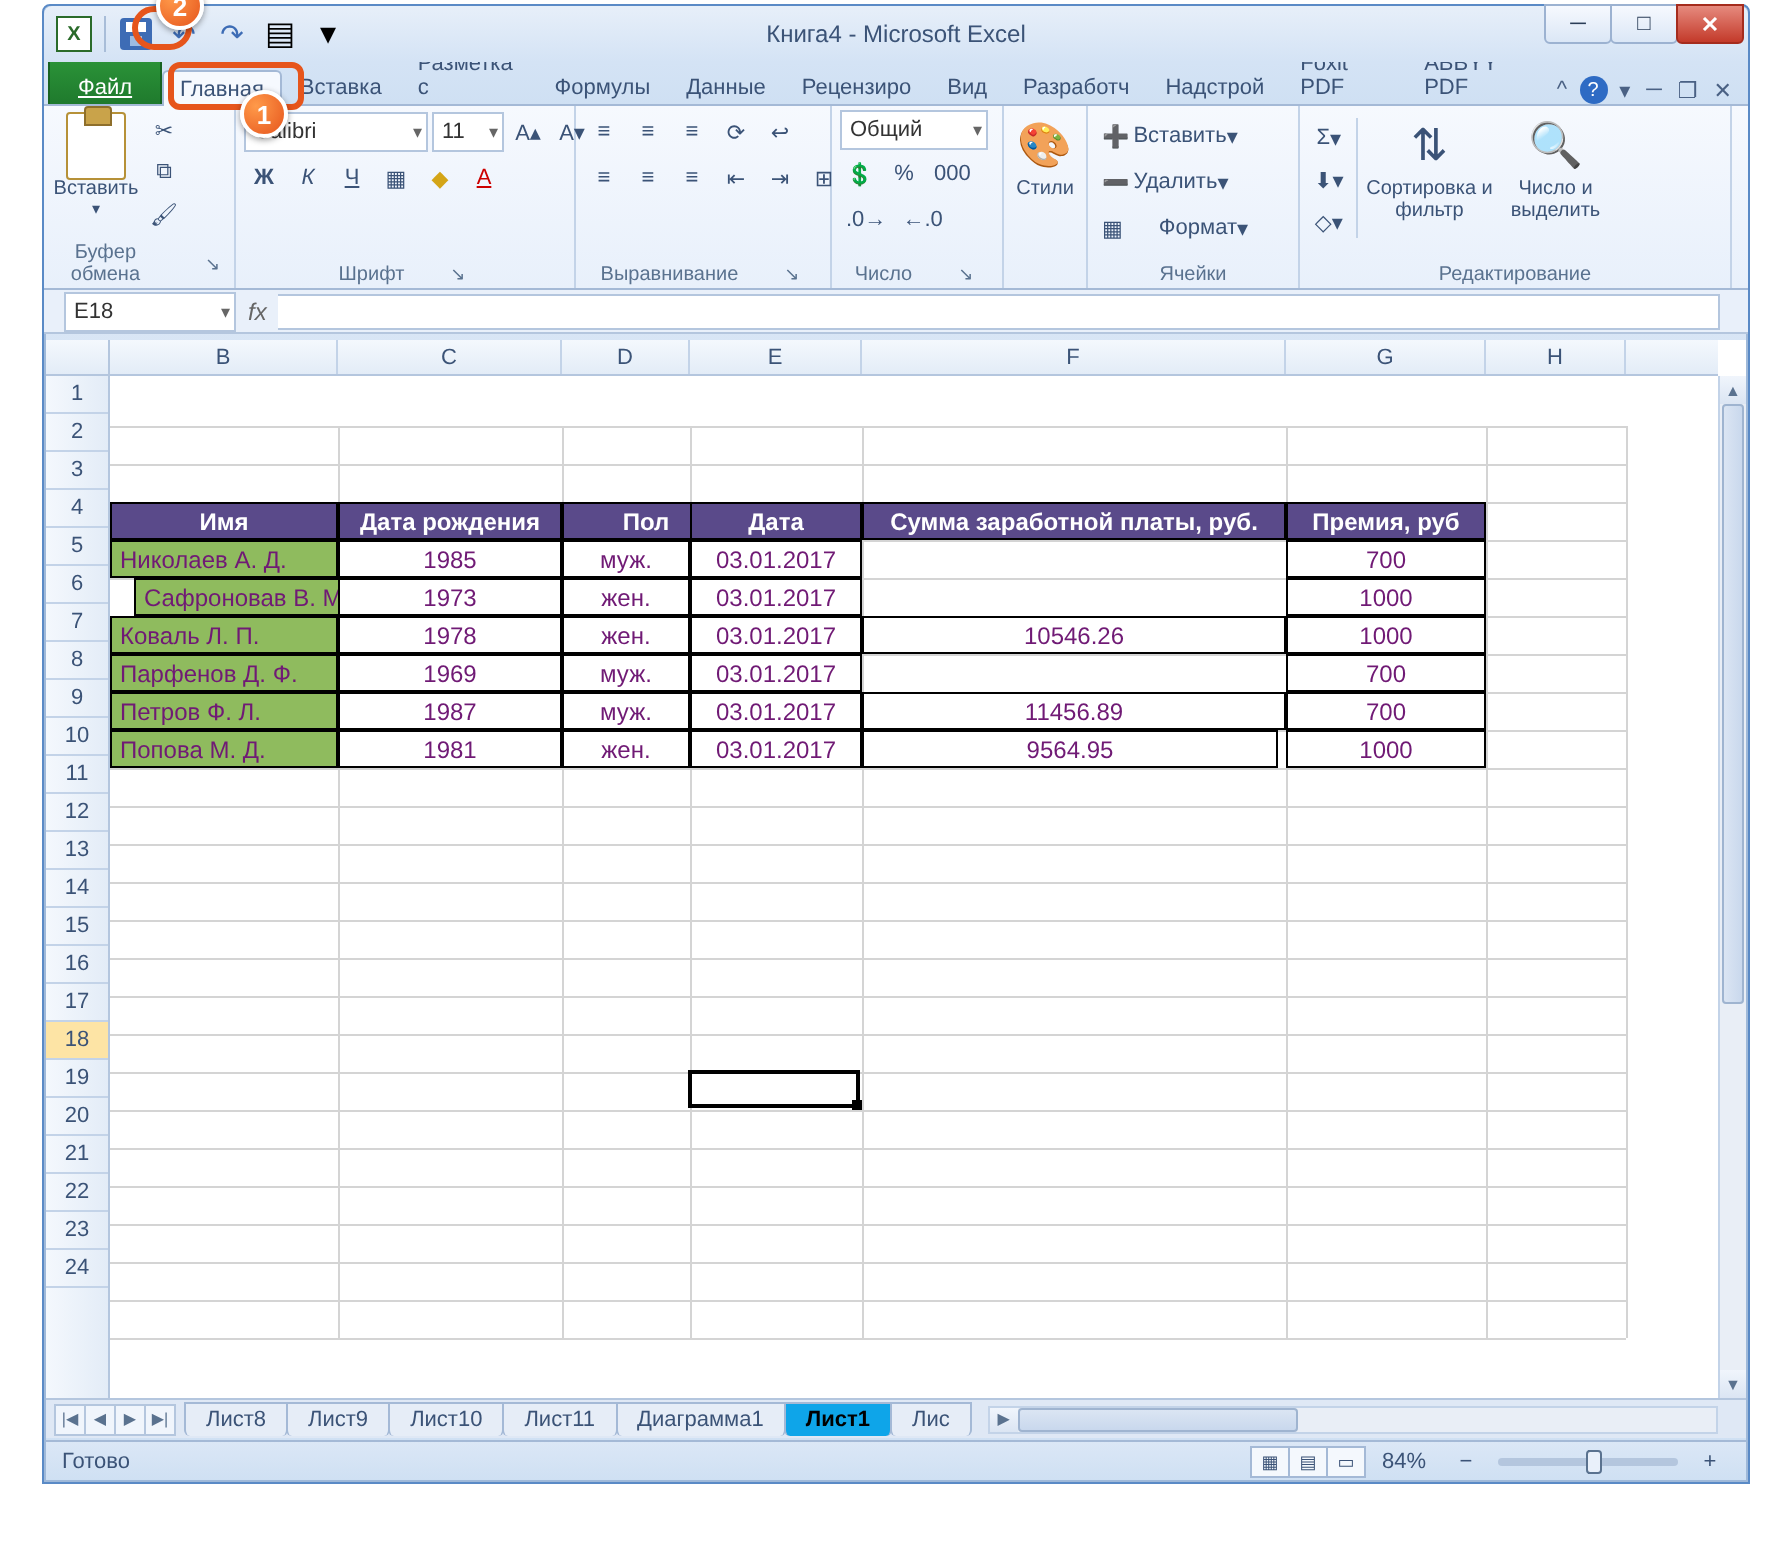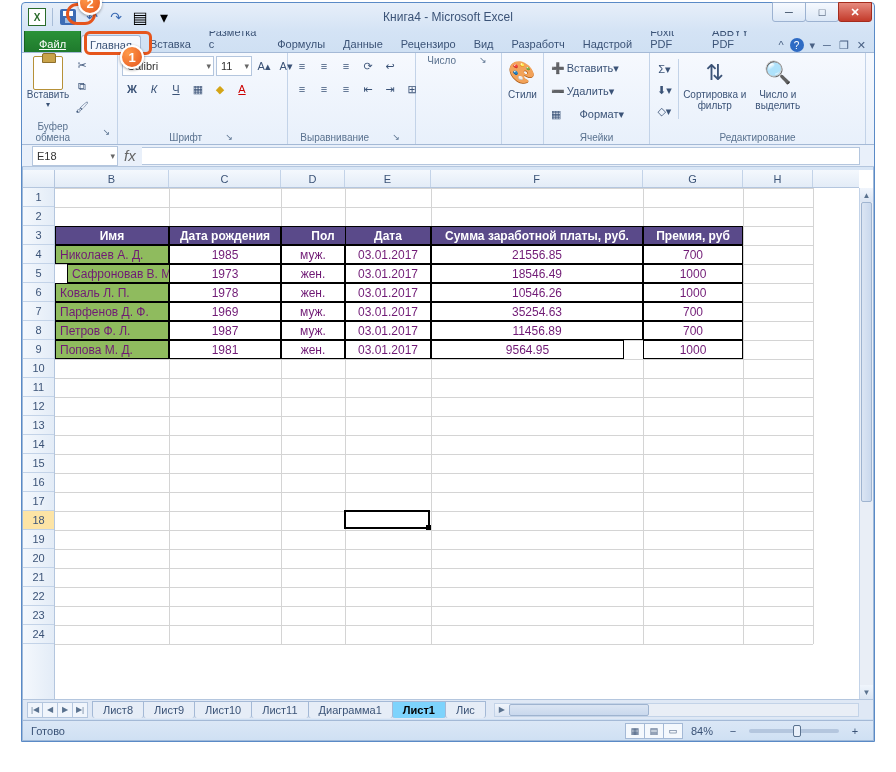--- a/index.html
+++ b/index.html
@@ -55,54 +55,54 @@
   .grp-align { width: 128px; }
   .grp-number { width: 86px; }
   .grp-styles { width: 42px; }
   .grp-cells { width: 106px; }
   .grp-edit { width: 216px; }
   .col { display:flex; flex-direction:column; gap:1px; }
 
   
   .fbar { height: 22px; background: #e9f0fa; border-bottom: 1px solid #b4c6de; display:flex; align-items:center; }
   .namebox { width:86px; margin-left:10px; }
-  .fx { padding:0 6px; font-style:italic; font-size:15px; color:#666;}
+  .fx { padding:0 6px; font-style:italic; font-size:12px; color:#666;}
   .fline { flex:1; height:18px; border:1px solid #b4c6de; background:#fff; margin-right:14px; border-left:none;}
 
   
   .sheet { position:absolute; top:167px; left:1px; right:1px; bottom:42px; background:#fff; }
   .colheads { position:absolute; left:32px; right:14px; top:0; height:18px; display:flex;
               background:linear-gradient(#f4f8fd,#e3ecf7); border-bottom:1px solid #b4c6de; }
   .ch { border-right:1px solid #c3d3e8; text-align:center; font-size:11px; color:#3b5377; line-height:18px; }
   .rowheads { position:absolute; left:0; top:18px; bottom:0; width:32px; background:linear-gradient(90deg,#f4f8fd,#e3ecf7); border-right:1px solid #b4c6de;}
   .rh { height:19px; border-bottom:1px solid #c3d3e8; font-size:11px; color:#3b5377; text-align:center; line-height:19px;}
   .rh.sel{background:#fde4a5;}
   .selectall { position:absolute; left:0; top:0; width:32px; height:18px; background:linear-gradient(#f4f8fd,#e3ecf7);
                border-right:1px solid #b4c6de; border-bottom:1px solid #b4c6de;}
   .grid { position:absolute; left:32px; top:18px; right:14px; bottom:0; overflow:hidden;}
-  .gridinner { position:relative; width:100%; height:100%; }
+  .gridinner { position:relative; width:100%; height:100%;margin-top:25px; }
   .cellgrid-v, .cellgrid-h { position:absolute; background:#d4d4d4; }
   .cell { position:absolute; font-size:12px; color:#701a75; display:flex; align-items:center; padding:0 4px; white-space:nowrap; overflow:hidden;}
   .hdr { background:#5a4a8a; color:#fff; font-weight:bold; justify-content:center; border:1px solid #000;}
   .name { background:#8fbb5e; border:1px solid #000; }
   .dat  { background:#fff; border:1px solid #000; justify-content:center;}
   .selected-cell { position:absolute; border:2px solid #000; pointer-events:none; }
   .selected-cell::after{content:"";position:absolute;right:-3px;bottom:-3px;width:5px;height:5px;background:#000;}
 
   .vscroll{position:absolute;right:0;top:18px;bottom:0;width:14px;background:#e9eef6;border-left:1px solid #c3d3e8;}
   .vthumb{position:absolute;left:1px;right:1px;top:14px;height:300px;background:linear-gradient(90deg,#dbe5f3,#c9d8ed);border:1px solid #9fb4d0;border-radius:2px;}
   .vbtn{position:absolute;left:0;right:0;height:14px;background:linear-gradient(#f0f5fc,#dbe5f3);display:flex;align-items:center;justify-content:center;font-size:8px;color:#5a728f;}
 
   
   .sheetbar { position:absolute; left:1px; right:1px; bottom:22px; height:20px; background:#dfe8f5; border-top:1px solid #b4c6de;
               display:flex; align-items:center; font-size:11px;}
   .navbtns{display:flex; margin-left:4px;}
   .navbtn{width:16px;height:16px;border:1px solid #b4c6de;background:#f0f5fc;display:flex;align-items:center;justify-content:center;font-size:8px;color:#5a728f;cursor:pointer;margin-right:-1px;}
   .stab{padding:2px 10px;border:1px solid #a4b9d6;background:#e6edf7;border-bottom:none;border-radius:0 0 3px 3px;cursor:pointer;color:#3b5377; margin-left:-1px;}
-  .stab.active{background:#7dd3fc;font-weight:bold;color:#000;}
+  .stab.active{background:#0ea5e9;font-weight:bold;color:#000;}
   .hscroll{flex:1;margin:0 14px 0 8px;height:14px;background:#e9eef6;border:1px solid #c3d3e8;position:relative;}
   .hthumb{position:absolute;top:0;bottom:0;left:14px;width:140px;background:linear-gradient(#dbe5f3,#c9d8ed);border:1px solid #9fb4d0;border-radius:2px;}
 
   
   .status { position:absolute; left:1px; right:1px; bottom:1px; height:20px; background:linear-gradient(#dbe7f6,#cfe0f3);
             border-top:1px solid #a4b9d6; display:flex; align-items:center; font-size:11px; color:#3b5377; padding:0 8px;}
   .status .spacer{flex:1;}
   .viewbtn{width:20px;height:16px;border:1px solid #a4b9d6;background:#f4f8fd;margin-left:-1px;display:flex;align-items:center;justify-content:center;font-size:9px;cursor:pointer;}
   .zoom{display:flex;align-items:center;gap:6px;margin-left:10px;}
   .slider{width:90px;height:4px;background:#b4c6de;position:relative;border-radius:2px;}
@@ -226,20 +226,32 @@
           <div class="sbtn">⊞</div>
         </div>
       </div>
       <div class="group-label">
           <span>Выравнивание</span>
           <span class="launcher">↘</span>
         </div>
     </div>
 
     <div class="group grp-number">
+      <div class="group-body col">
+        <div class="combo" style="width:74px">Общий</div>
+        <div class="smallrow">
+          <div class="sbtn">💲</div>
+          <div class="sbtn">%</div>
+          <div class="sbtn">000</div>
+        </div>
+        <div class="smallrow">
+          <div class="sbtn">.0→</div>
+          <div class="sbtn">←.0</div>
+        </div>
+      </div>
       <div class="group-label">
           <span>Число</span>
           <span class="launcher">↘</span>
         </div>
     </div>
 
     <div class="group grp-styles">
       <div class="group-body">
         <div class="bigbtn">
           <div class="ico">🎨</div>
@@ -369,51 +381,48 @@
           <div class="cell hdr" style="left: 0px; top: 38px; width: 114px; height: 19px;">Имя</div>
           <div class="cell hdr" style="left: 114px; top: 38px; width: 112px; height: 19px;">Дата рождения</div>
           <div class="cell hdr" style="left: 226px; top: 38px; width: 84px; height: 19px;">Пол</div>
           <div class="cell hdr" style="left: 290px; top: 38px; width: 86px; height: 19px;">Дата</div>
           <div class="cell hdr" style="left: 376px; top: 38px; width: 212px; height: 19px;">Сумма заработной платы, руб.</div>
           <div class="cell hdr" style="left: 588px; top: 38px; width: 100px; height: 19px;">Премия, руб</div>
           <div class="cell name" style="left: 0px; top: 57px; width: 114px; height: 19px;">Николаев А. Д.</div>
           <div class="cell dat" style="left: 114px; top: 57px; width: 112px; height: 19px;">1985</div>
           <div class="cell dat" style="left: 226px; top: 57px; width: 64px; height: 19px;">муж.</div>
           <div class="cell dat" style="left: 290px; top: 57px; width: 86px; height: 19px;">03.01.2017</div>
-          <div class="cell dat" style="left: 376px; top: 57px; width: 212px; height: 19px;">21556.85</div>
           <div class="cell dat" style="left: 588px; top: 57px; width: 100px; height: 19px;">700</div>
           <div class="cell name" style="left: 12px; top: 76px; width: 114px; height: 19px;">Сафроновав В. М.</div>
           <div class="cell dat" style="left: 114px; top: 76px; width: 112px; height: 19px;">1973</div>
           <div class="cell dat" style="left: 226px; top: 76px; width: 64px; height: 19px;">жен.</div>
           <div class="cell dat" style="left: 290px; top: 76px; width: 86px; height: 19px;">03.01.2017</div>
-          <div class="cell dat" style="left: 376px; top: 76px; width: 212px; height: 19px;">18546.49</div>
           <div class="cell dat" style="left: 588px; top: 76px; width: 100px; height: 19px;">1000</div>
           <div class="cell name" style="left: 0px; top: 95px; width: 114px; height: 19px;">Коваль Л. П.</div>
           <div class="cell dat" style="left: 114px; top: 95px; width: 112px; height: 19px;">1978</div>
           <div class="cell dat" style="left: 226px; top: 95px; width: 64px; height: 19px;">жен.</div>
           <div class="cell dat" style="left: 290px; top: 95px; width: 86px; height: 19px;">03.01.2017</div>
           <div class="cell dat" style="left: 376px; top: 95px; width: 212px; height: 19px;">10546.26</div>
           <div class="cell dat" style="left: 588px; top: 95px; width: 100px; height: 19px;">1000</div>
           <div class="cell name" style="left: 0px; top: 114px; width: 114px; height: 19px;">Парфенов Д. Ф.</div>
           <div class="cell dat" style="left: 114px; top: 114px; width: 112px; height: 19px;">1969</div>
           <div class="cell dat" style="left: 226px; top: 114px; width: 64px; height: 19px;">муж.</div>
           <div class="cell dat" style="left: 290px; top: 114px; width: 86px; height: 19px;">03.01.2017</div>
-          <div class="cell dat" style="left: 376px; top: 114px; width: 212px; height: 19px;">35254.63</div>
           <div class="cell dat" style="left: 588px; top: 114px; width: 100px; height: 19px;">700</div>
           <div class="cell name" style="left: 0px; top: 133px; width: 114px; height: 19px;">Петров Ф. Л.</div>
           <div class="cell dat" style="left: 114px; top: 133px; width: 112px; height: 19px;">1987</div>
           <div class="cell dat" style="left: 226px; top: 133px; width: 64px; height: 19px;">муж.</div>
           <div class="cell dat" style="left: 290px; top: 133px; width: 86px; height: 19px;">03.01.2017</div>
           <div class="cell dat" style="left: 376px; top: 133px; width: 212px; height: 19px;">11456.89</div>
           <div class="cell dat" style="left: 588px; top: 133px; width: 100px; height: 19px;">700</div>
           <div class="cell name" style="left: 0px; top: 152px; width: 114px; height: 19px;">Попова М. Д.</div>
           <div class="cell dat" style="left: 114px; top: 152px; width: 112px; height: 19px;">1981</div>
           <div class="cell dat" style="left: 226px; top: 152px; width: 64px; height: 19px;">жен.</div>
           <div class="cell dat" style="left: 290px; top: 152px; width: 86px; height: 19px;">03.01.2017</div>
-          <div class="cell dat" style="left: 376px; top: 152px; width: 193px; height: 19px;">9564.95</div>
+          <div class="cell dat" style="left: 376px; top: 152px; width: 208px; height: 19px;">9564.95</div>
           <div class="cell dat" style="left: 588px; top: 152px; width: 100px; height: 19px;">1000</div>
           <div class="selected-cell" style="left: 289px; top: 322px; width: 86px; height: 19px;"></div>
         </div>
     </div>
     <div class="vscroll">
       <div class="vbtn" style="top:0">▲</div>
       <div class="vthumb"></div>
       <div class="vbtn" style="bottom:0">▼</div>
     </div>
   </div>

